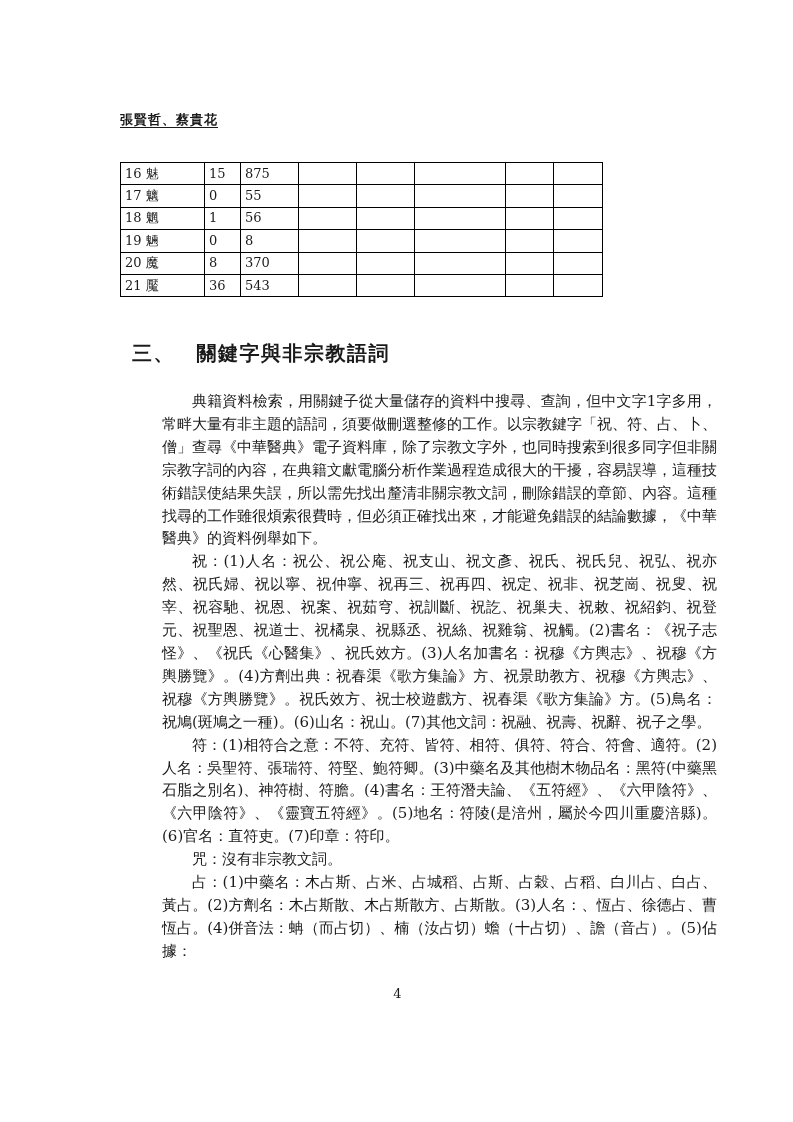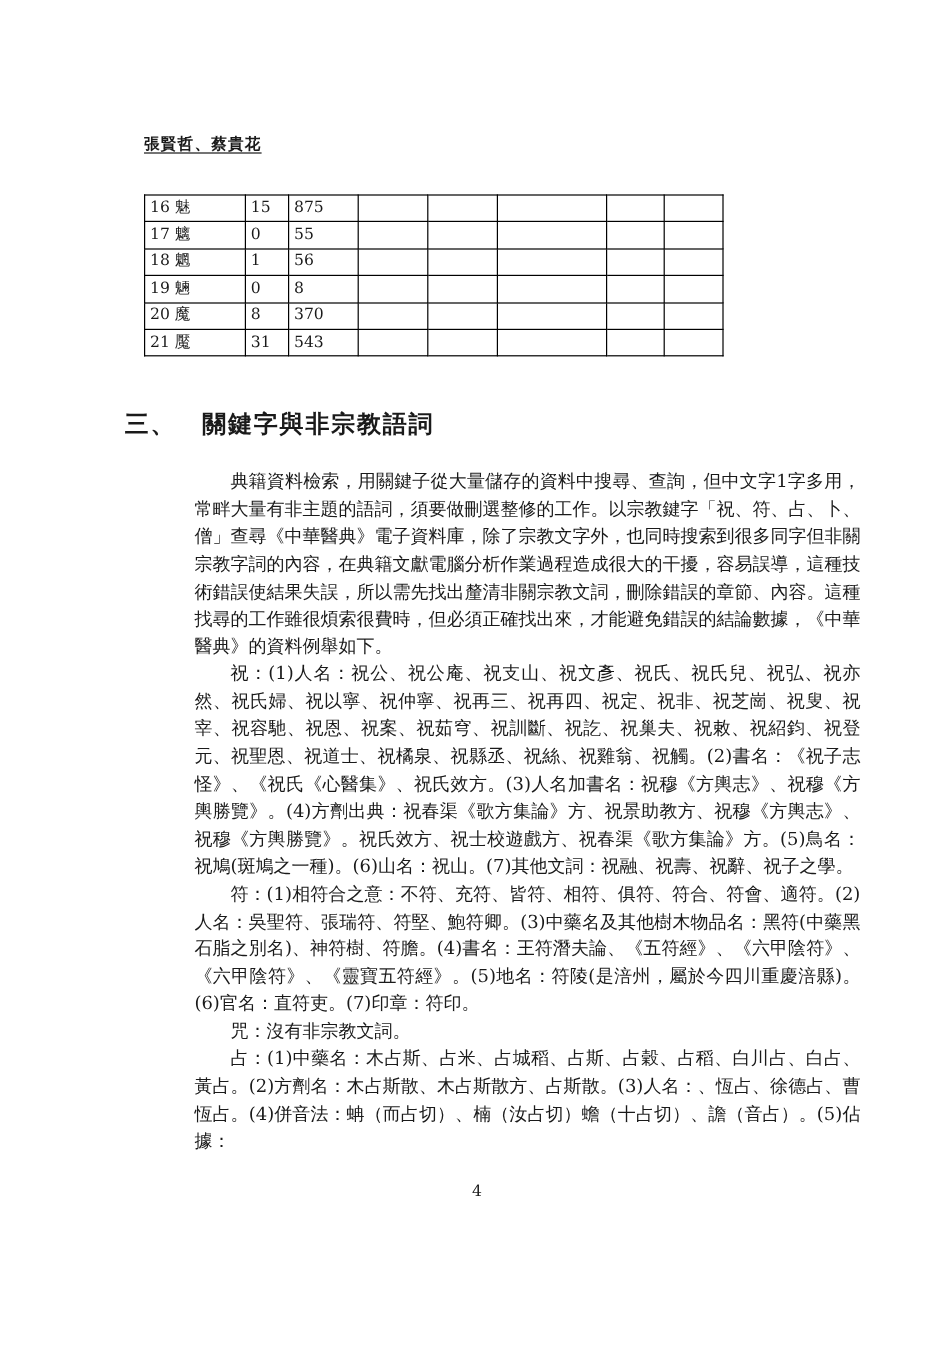--- a/index.html
+++ b/index.html
@@ -38,21 +38,21 @@
     font-size: 13px;
     line-height: 1;
     padding: 0 3px 1px 4px;
     vertical-align: middle;
     text-align: left;
     overflow: hidden;
     white-space: nowrap;
   }
   .section-heading {
     position: absolute;
-    left: 104px;
+    left: 132px;
     top: 340px;
     font-size: 20px;
     font-weight: bold;
     letter-spacing: 1.5px;
   }
   .body-text {
     position: absolute;
     left: 120px;
     top: 390px;
     width: 555px;
@@ -139,21 +139,21 @@
         <td>8</td>
         <td>370</td>
         <td></td>
         <td></td>
         <td></td>
         <td></td>
         <td></td>
       </tr>
       <tr>
         <td>21 魘</td>
-        <td>31</td>
+        <td>36</td>
         <td>543</td>
         <td></td>
         <td></td>
         <td></td>
         <td></td>
         <td></td>
       </tr>
     </tbody>
   </table>
 

